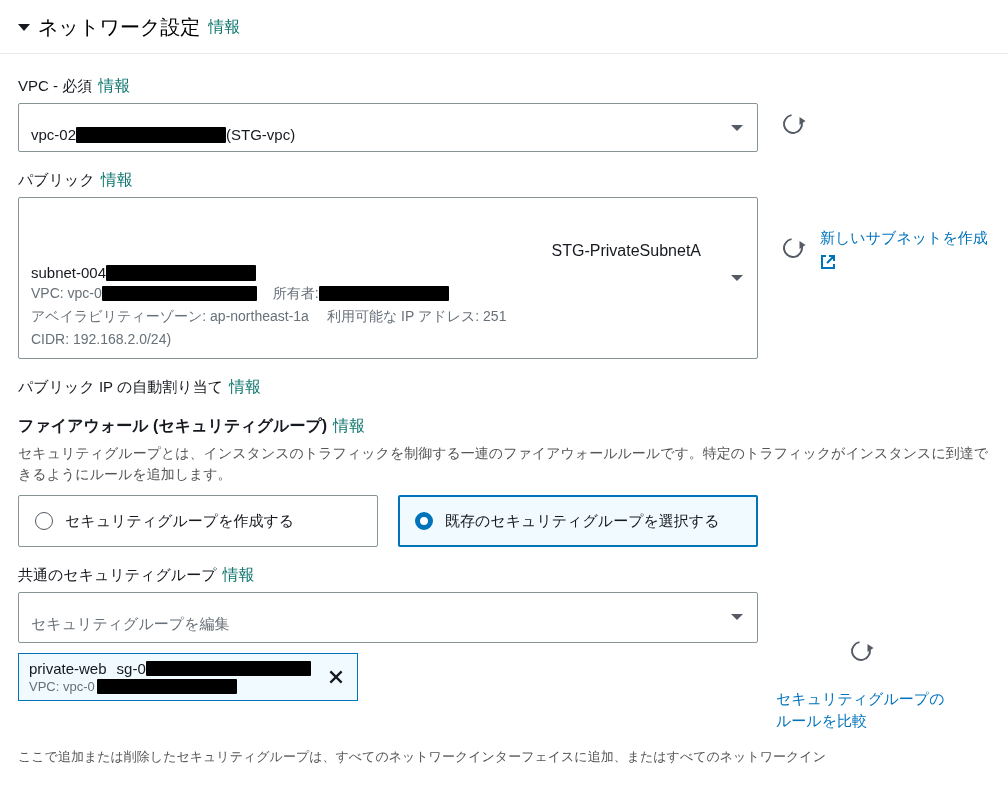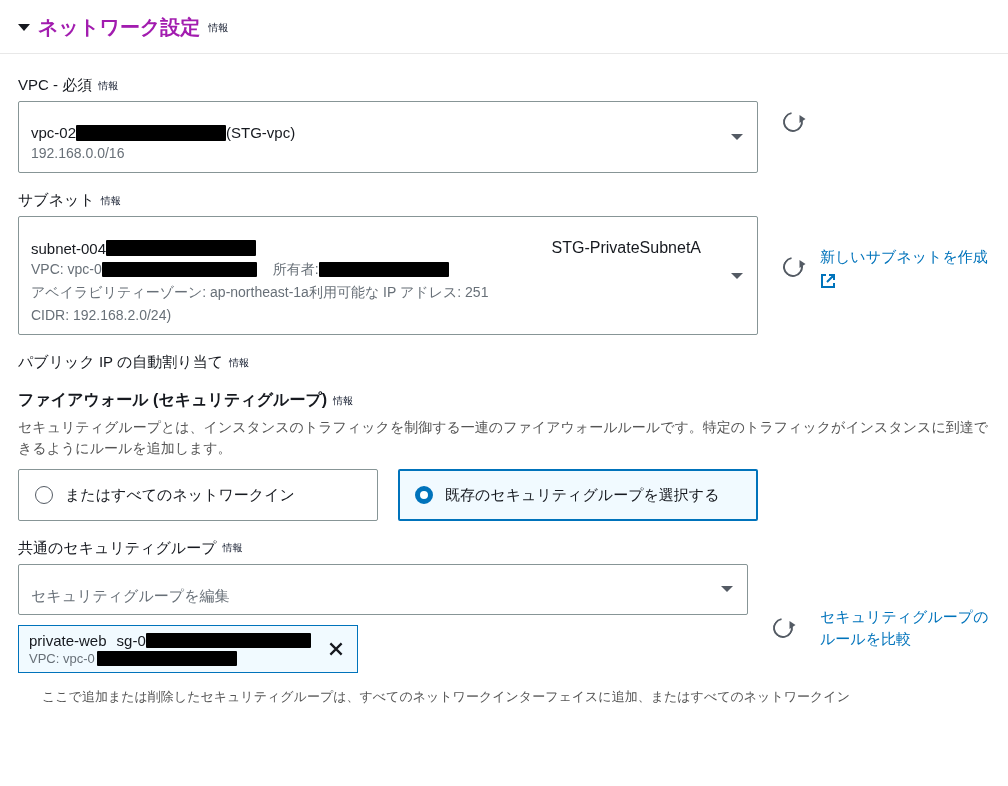--- a/index.html
+++ b/index.html
@@ -1,20 +1,20 @@
 <!DOCTYPE html>
 <html><head>
   <meta charset="utf-8">
   <style>
     * { box-sizing: border-box; margin: 0; padding: 0; }
     body { font-family: "Amazon Ember", "Helvetica Neue", Arial, sans-serif; font-size: 14px; color: #16191f; padding: 8px 18px 0 18px; width: 1008px; background: #fff; }
     .panel-header { display: flex; align-items: center; gap: 8px; padding: 6px 0 12px 0; border-bottom: 1px solid #e8e8e8; margin: 0 -18px 22px -18px; padding-left: 18px; }
     .caret-down { width: 0; height: 0; border-left: 6px solid transparent; border-right: 6px solid transparent; border-top: 7px solid #16191f; }
-    .panel-title { font-size: 20px; font-weight: 700; color: #a21caf; }
-    .info-link { color: #0f172a; font-size: 10px; cursor: pointer; }
+    .panel-title { font-size: 20px; font-weight: 400; color: #000000; }
+    .info-link { color: #0f766e; font-size: 16px; cursor: pointer; }
     .field-block { margin-bottom: 18px; }
     .field-label-row { display: flex; align-items: center; gap: 6px; margin-bottom: 6px; }
     .field-label { font-size: 15px; color: #16191f; }
     .field-label.bold { font-weight: 700; font-size: 16px; }
     .field-desc { color: #555; font-size: 14px; line-height: 1.5; margin-bottom: 10px; }
     .row { display: flex; align-items: flex-start; gap: 18px; }
     .selectbox { flex: 1; max-width: 740px; border: 1px solid #879596; border-radius: 2px; background: #fff; padding: 22px 36px 8px 12px; position: relative; cursor: pointer; }
     .selectbox .caret { position: absolute; right: 14px; top: 50%; transform: translateY(-50%); width: 0; height: 0; border-left: 6px solid transparent; border-right: 6px solid transparent; border-top: 6px solid #545b64; }
     .primary-line { font-size: 15px; color: #16191f; display: flex; flex-wrap: wrap; align-items: center; }
     .muted-line { font-size: 14px; color: #687078; margin-top: 2px; line-height: 1.5; }
@@ -37,21 +37,21 @@
     .radio-circle { width: 18px; height: 18px; border: 1.5px solid #545b64; border-radius: 50%; flex-shrink: 0; margin-top: 2px; position: relative; }
     .radio-card.selected .radio-circle { border: 5px solid #0073bb; background: #fff; }
     .radio-label { font-size: 15px; line-height: 1.45; }
     .placeholder-text { color: #687078; }
     .chipbox { display: inline-flex; align-items: center; border: 1px solid #0073bb; background: #f1faff; border-radius: 0; padding: 6px 10px; gap: 14px; margin-top: 10px; }
     .chip-main { display: flex; flex-direction: column; }
     .chip-primary { font-size: 15px; display: flex; align-items: center; gap: 10px; }
     .chip-sub { font-size: 13px; color: #687078; display: flex; align-items: center; gap: 2px; margin-top: 2px; }
     .chip-close { width: 22px; height: 22px; cursor: pointer; display: flex; align-items: center; justify-content: center; }
     .chip-close svg { width: 18px; height: 18px; }
-    .truncated-text { color: #555; font-size: 13px; margin-top: 14px; line-height: 1.5; margin-left: 24px; }
+    .truncated-text { color: #555; font-size: 13px; margin-top: 14px; line-height: 1.5; }
     .subnet-actions { display: flex; align-items: center; gap: 10px; margin-top: 30px; }
   </style>
 </head>
 <body>
 
 <div class="panel-header">
   <span class="caret-down"></span>
   <span class="panel-title">ネットワーク設定</span>
   <span class="info-link">情報</span>
 </div>
@@ -61,54 +61,53 @@
     <span class="field-label">VPC - 必須</span>
     <span class="info-link">情報</span>
   </div>
   <div class="row">
     <div class="selectbox">
       <div class="primary-line">
         <span>vpc-02</span>
         <span class="redact r1"></span>
         <span> (STG-vpc)</span>
       </div>
-      <div class="muted-line">192.168.0.0/16</div>
       <span class="caret"></span>
     </div>
     <div class="refresh-btn">
       <span class="refresh-icon"></span>
     </div>
   </div>
 </div>
 
 <div class="field-block">
   <div class="field-label-row">
-    <span class="field-label">サブネット</span>
+    <span class="field-label">パブリック</span>
     <span class="info-link">情報</span>
   </div>
   <div class="row">
     <div class="selectbox">
       <div class="primary-line" style="justify-content: space-between; width: 100%;">
-        <span style="display:flex; ">
+        <span style="display:flex; align-items:center;margin-top:44px;">
           <span>subnet-004</span>
           <span class="redact r2"></span>
         </span>
         <span style="margin-right: 20px; font-size:16px;">STG-PrivateSubnetA</span>
       </div>
       <div class="muted-line" style="display:flex; flex-wrap:wrap; align-items:center; gap: 4px 16px;">
         <span style="display:flex; align-items:center;">
           <span>VPC: vpc-0</span>
           <span class="redact r3"></span>
         </span>
         <span style="display:flex; align-items:center;">
           <span>所有者: </span>
           <span class="redact r4"></span>
         </span>
       </div>
-      <div class="muted-line" style="display:flex; ">
+      <div class="muted-line" style="display:flex; gap: 18px;">
         <span>アベイラビリティーゾーン: ap-northeast-1a</span>
         <span>利用可能な IP アドレス: 251</span>
       </div>
       <div class="muted-line">
         <span>CIDR: 192.168.2.0/24)</span>
       </div>
       <span class="caret"></span>
     </div>
     <div class="subnet-actions">
       <div class="refresh-btn" style="margin-top:0;">
@@ -135,21 +134,21 @@
 
 <div class="field-block">
   <div class="field-label-row">
     <span class="field-label bold">ファイアウォール (セキュリティグループ)</span>
     <span class="info-link">情報</span>
   </div>
   <div class="field-desc">セキュリティグループとは、インスタンスのトラフィックを制御する一連のファイアウォールルールです。特定のトラフィックがインスタンスに到達できるようにルールを追加します。</div>
   <div class="radio-row">
     <div class="radio-card">
       <span class="radio-circle"></span>
-      <span class="radio-label">またはすべてのネットワークイン</span>
+      <span class="radio-label">セキュリティグループを作成する</span>
     </div>
     <div class="radio-card selected">
       <span class="radio-circle"></span>
       <span class="radio-label">既存のセキュリティグループを選択する</span>
     </div>
   </div>
 </div>
 
 <div class="field-block" style="margin-bottom: 0;">
   <div class="field-label-row">
@@ -176,21 +175,21 @@
             <span class="redact r6"></span>
           </div>
         </div>
         <span class="chip-close">
           <svg viewBox="0 0 16 16" stroke="#16191f" stroke-width="2">
               <path d="M3 3l10 10M13 3L3 13"></path>
             </svg>
         </span>
       </div>
     </div>
-    <div style="display:flex; align-items: center; gap: 20px; margin-top: 42px;">
+    <div style="display:flex; align-items: center; gap: 20px; margin-top: 42px; flex-direction: column;">
       <div class="refresh-btn" style="margin-top:0;">
         <span class="refresh-icon"></span>
       </div>
       <a class="side-link">
         <span>セキュリティグループのルールを比較</span>
       </a>
     </div>
   </div>
   <div class="truncated-text">ここで追加または削除したセキュリティグループは、すべてのネットワークインターフェイスに追加、またはすべてのネットワークイン</div>
 </div>

